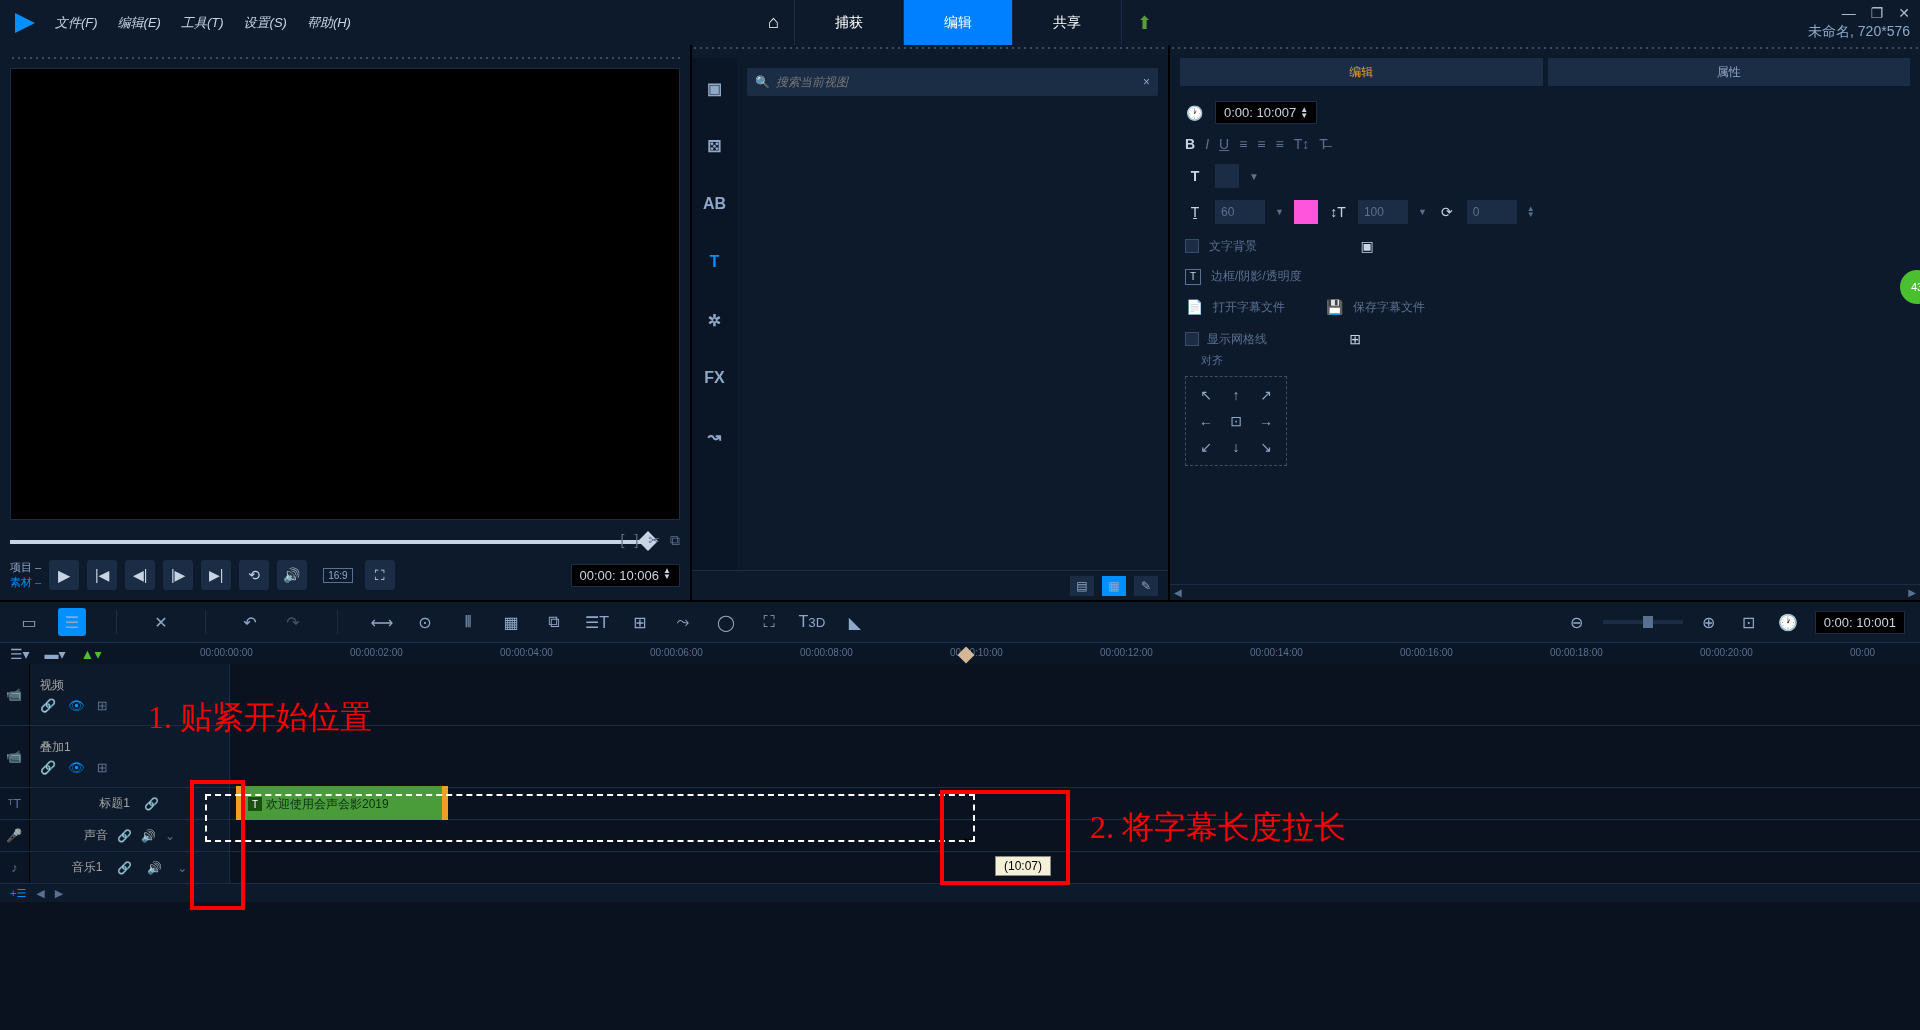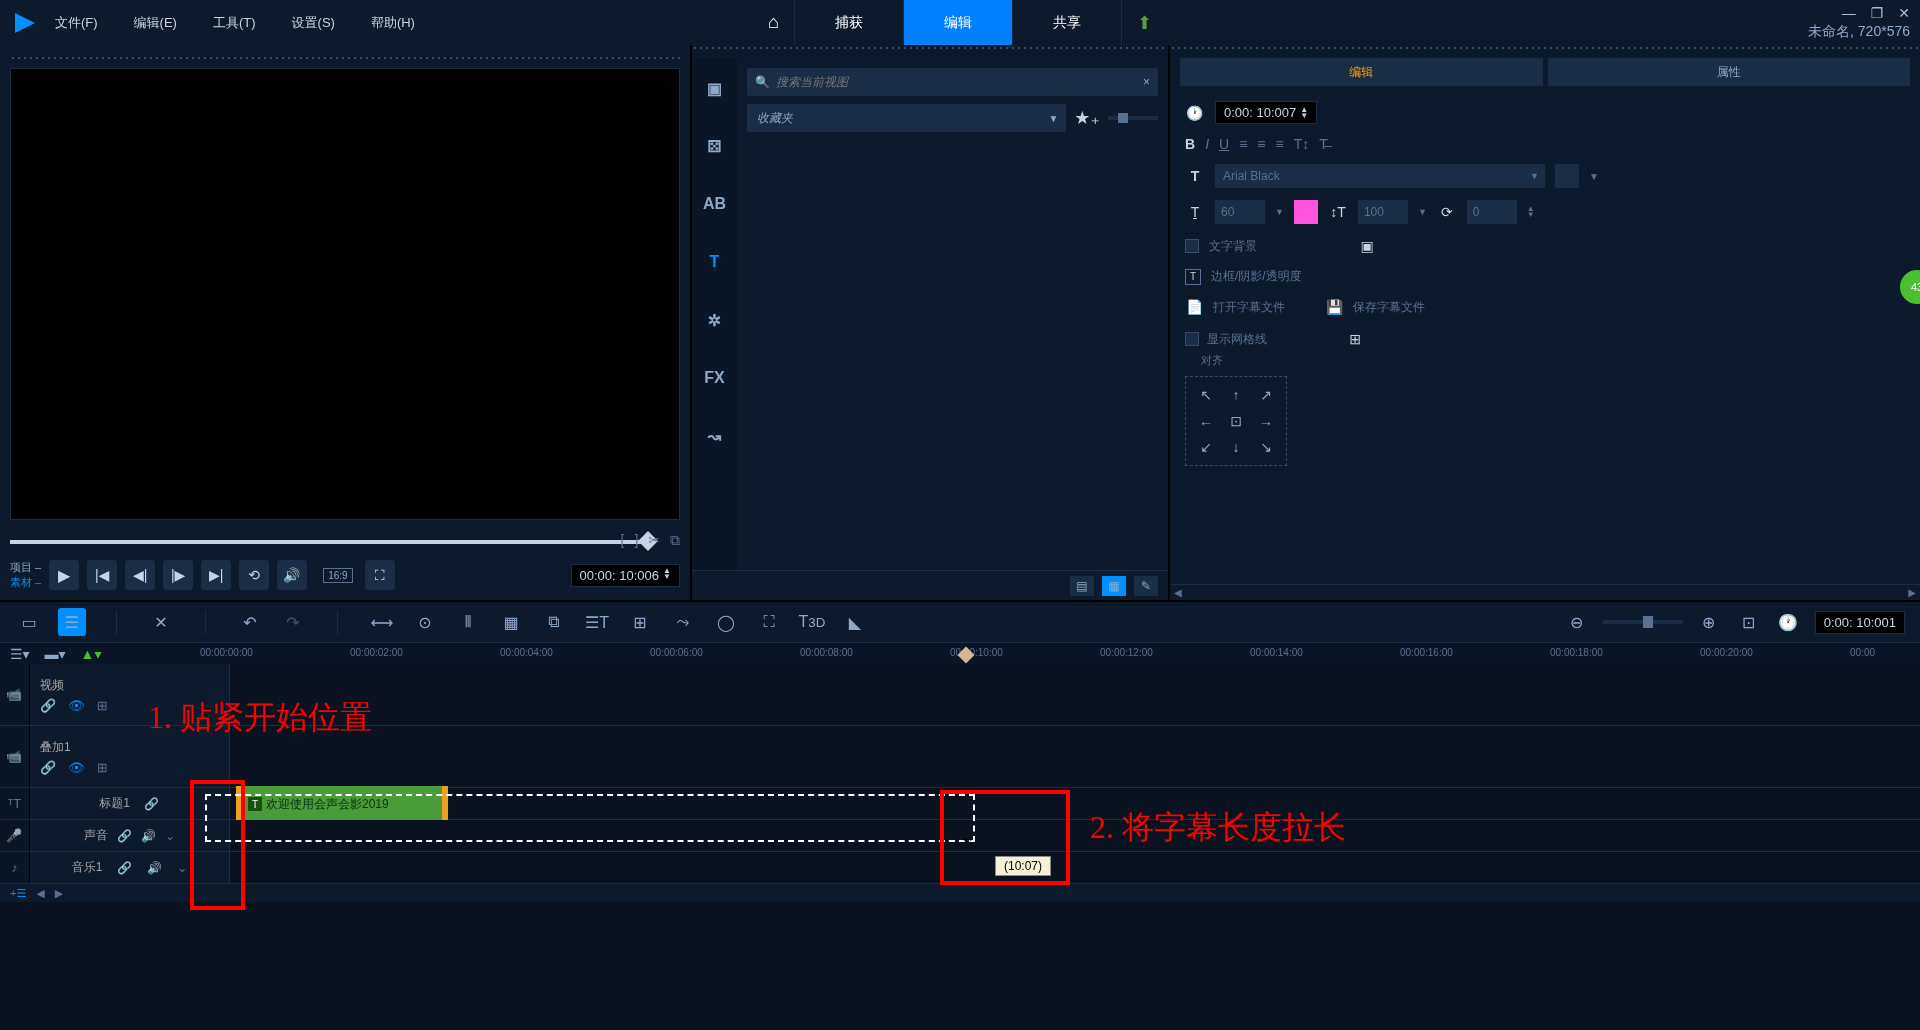--- a/index.html
+++ b/index.html
@@ -2,21 +2,21 @@
 <html><head>
 <meta charset="utf-8">
 <style>
 * { margin: 0; padding: 0; box-sizing: border-box; font-family: "Microsoft YaHei", Arial, sans-serif; }
 body { background: #0a1220; color: #8fa8c8; font-size: 12px; overflow: hidden; width: 1920px; height: 1030px; position: relative; }
 
 
 .menubar { height: 45px; background: #0d1a2b; display: flex; align-items: center; padding: 0 10px; position: relative; }
 .logo { width: 30px; height: 30px; margin-right: 15px; }
 .logo svg { width: 100%; height: 100%; }
-.menu-items { display: flex; gap: 36px; }
+.menu-items { display: flex; gap: 20px; font-style: italic; }
 .menu-item { font-size: 13px; color: #c8d4e4; cursor: pointer; }
 .top-tabs { position: absolute; left: 50%; transform: translateX(-50%); display: flex; height: 100%; align-items: center; }
 .top-tab { padding: 0 40px; height: 100%; display: flex; align-items: center; font-size: 14px; color: #fff; cursor: pointer; border-left: 1px solid #1a2d45; }
 .top-tab.active { background: #0080ff; }
 .top-tab.home { padding: 0 15px; font-size: 18px; border-left: none; }
 .top-tab.last { border-right: 1px solid #1a2d45; }
 .upload-icon { color: #5a9e3a; font-size: 18px; padding: 0 15px; }
 .window-controls { position: absolute; right: 10px; display: flex; flex-direction: column; align-items: flex-end; gap: 2px; }
 .win-btns { display: flex; gap: 15px; font-size: 14px; color: #aabbd0; }
 .doc-info { font-size: 14px; color: #8fa8c8; }
@@ -218,25 +218,20 @@
         <div class="lib-side-btn">✲</div>
         <div class="lib-side-btn">FX</div>
         <div class="lib-side-btn">↝</div>
       </div>
       <div class="lib-content">
         <div class="search-box">
           <span style="margin-right:6px">🔍</span>
           <input placeholder="搜索当前视图" style="">
           <span class="search-close">×</span>
         </div>
-        <div class="fav-row">
-          <div class="fav-select">收藏夹</div>
-          <span class="fav-star">★₊</span>
-          <div class="fav-slider"></div>
-        </div>
       </div>
     </div>
     <div class="lib-footer">
       <div class="lib-foot-btn">▤</div>
       <div class="lib-foot-btn active">▦</div>
       <div class="lib-foot-btn">✎</div>
     </div>
   </div>
 
   <div class="props-panel">
@@ -258,21 +253,20 @@
         <span class="fmt-btn"><i>I</i></span>
         <span class="fmt-btn"><u>U</u></span>
         <span class="fmt-btn">≡</span>
         <span class="fmt-btn">≡</span>
         <span class="fmt-btn">≡</span>
         <span class="fmt-btn">T↕</span>
         <span class="fmt-btn">T̶</span>
       </div>
       <div class="prop-row">
         <span class="prop-icon" style="font-weight:bold">T</span>
-        <div class="font-select">Arial Black</div>
         <div class="color-swatch"></div>
         <span style="color:#5a7090;font-size:10px">▼</span>
       </div>
       <div class="prop-row">
         <span class="prop-icon">Ṯ</span>
         <div class="num-input">60</div>
         <span style="font-size:9px;color:#5a7090">▼</span>
         <div class="pink-swatch"></div>
         <span class="prop-icon">↕T</span>
         <div class="num-input">100</div>

